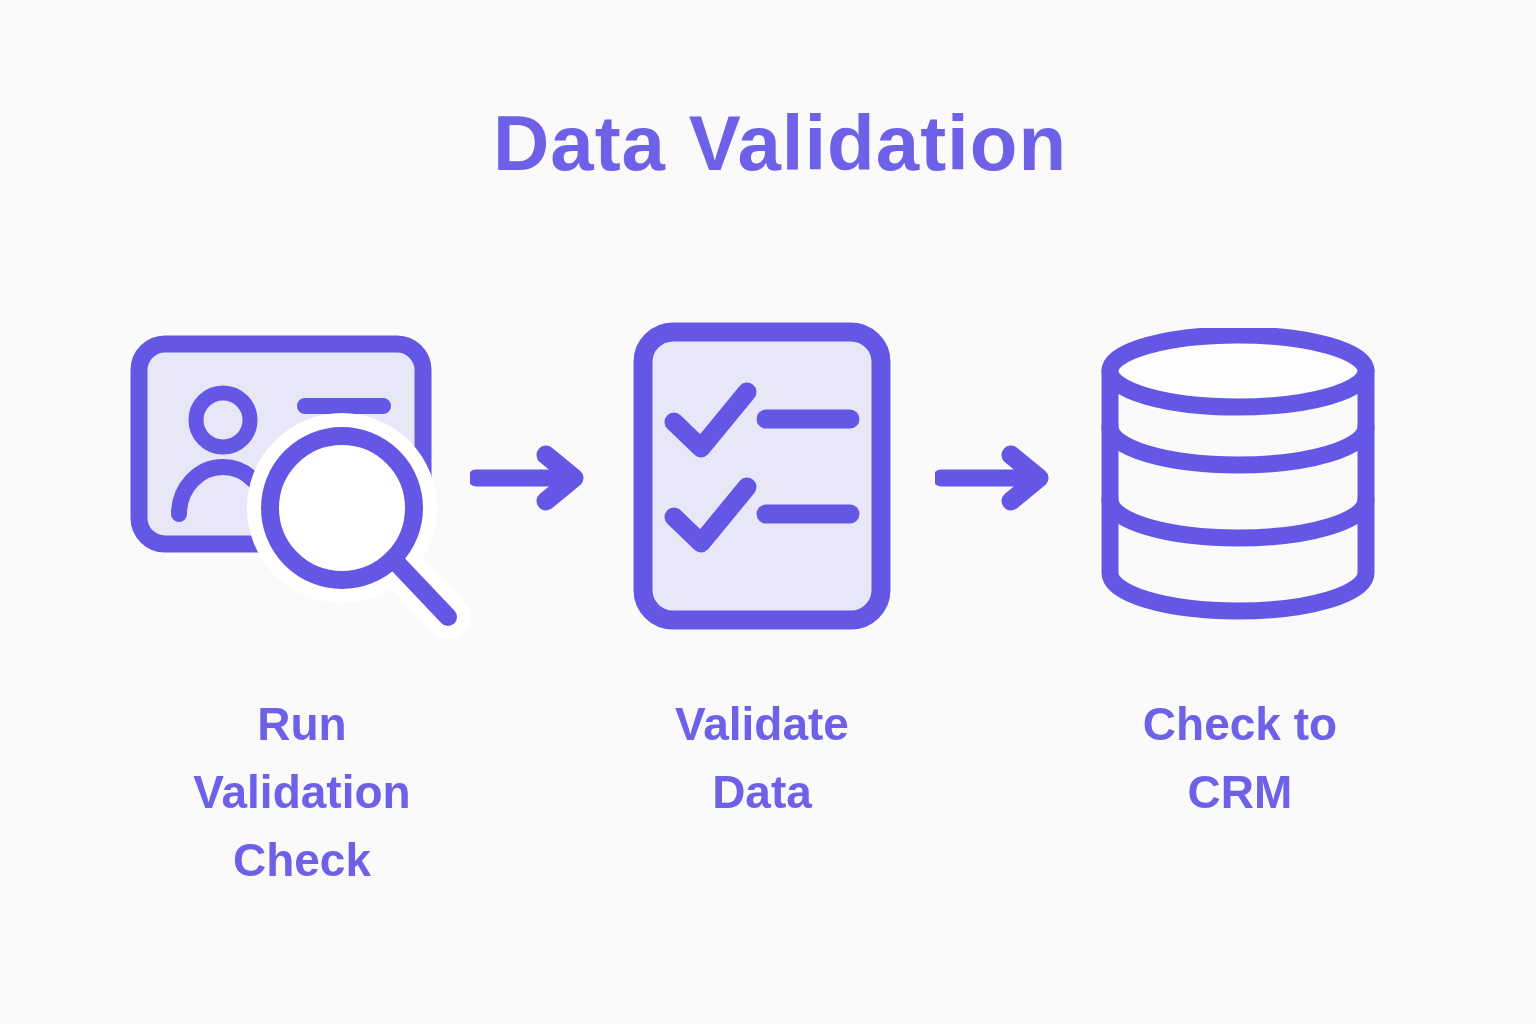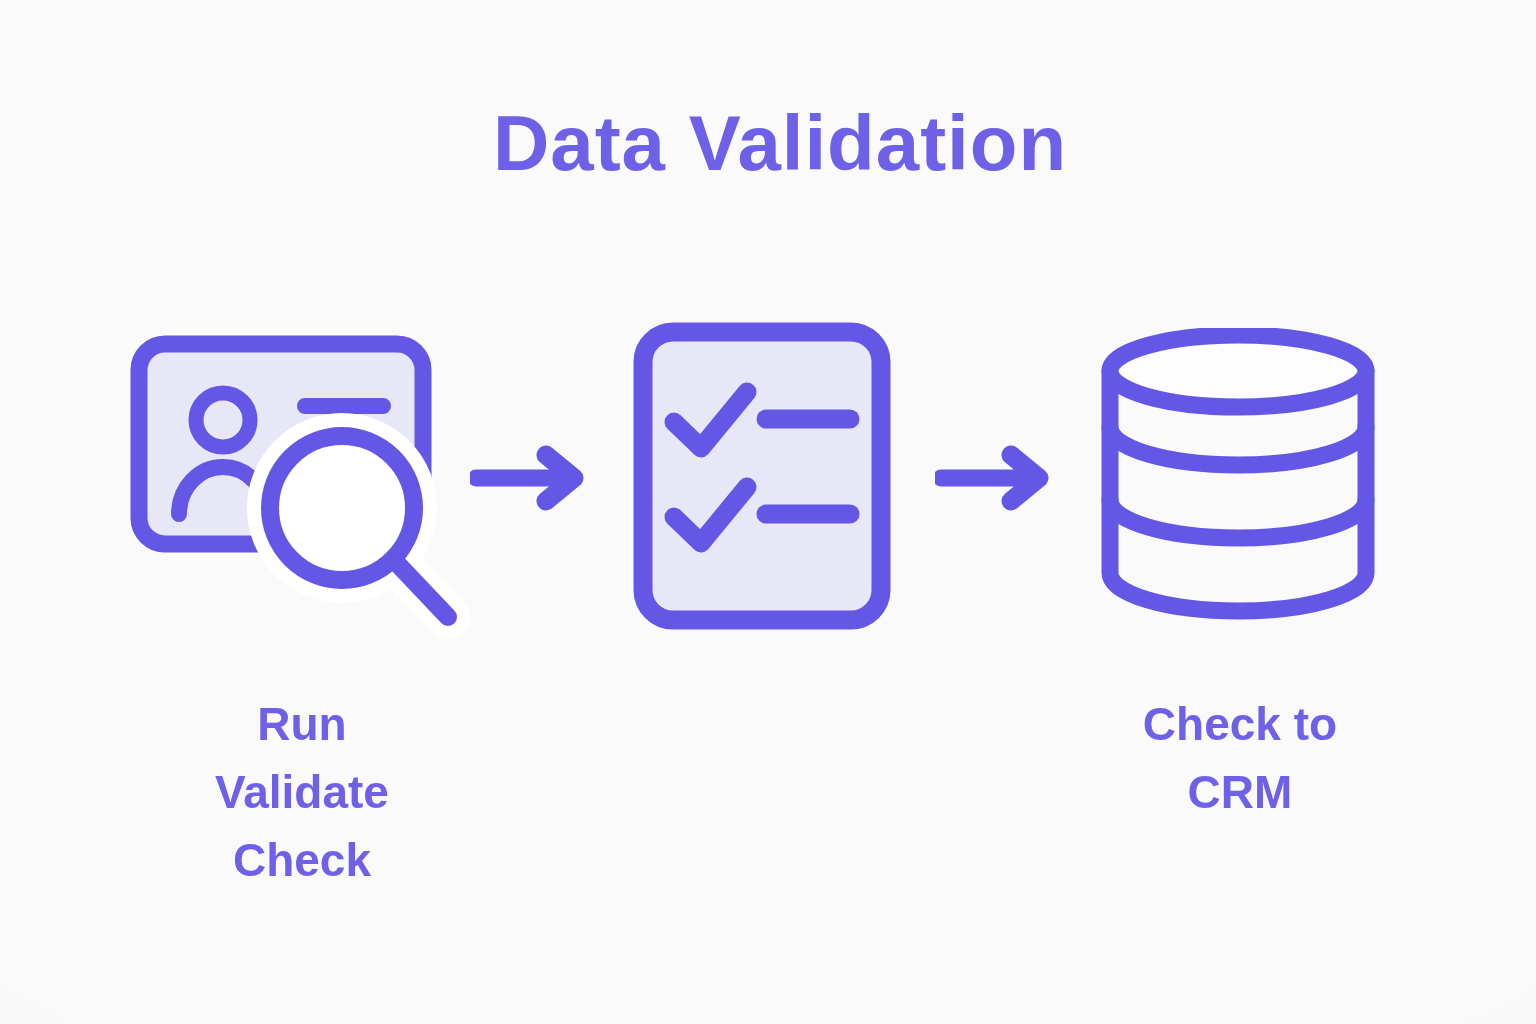--- a/index.html
+++ b/index.html
@@ -109,18 +109,20 @@
         <stop class="g-bot" offset="1"></stop>
       </linearGradient>
     </defs>
     <path class="stroke" d="M10 43 V245 a128 38 0 0 0 256 0 V43" fill="url(#dbg)" stroke-width="17"></path>
     <path class="stroke" d="M10 99 a128 38 0 0 0 256 0" stroke-width="17"></path>
     <path class="stroke" d="M10 172 a128 38 0 0 0 256 0" stroke-width="17"></path>
     <ellipse class="filled-light stroke" cx="138" cy="43" rx="128" ry="36" stroke-width="17"></ellipse>
   </svg>
 
   <div class="step-label label-1">Run
-Validate
+Validation
 Check</div>
+  <div class="step-label label-2">Validate
+Data</div>
   <div class="step-label label-3">Check to
 CRM</div>
 
 </div>
 
 </body></html>

